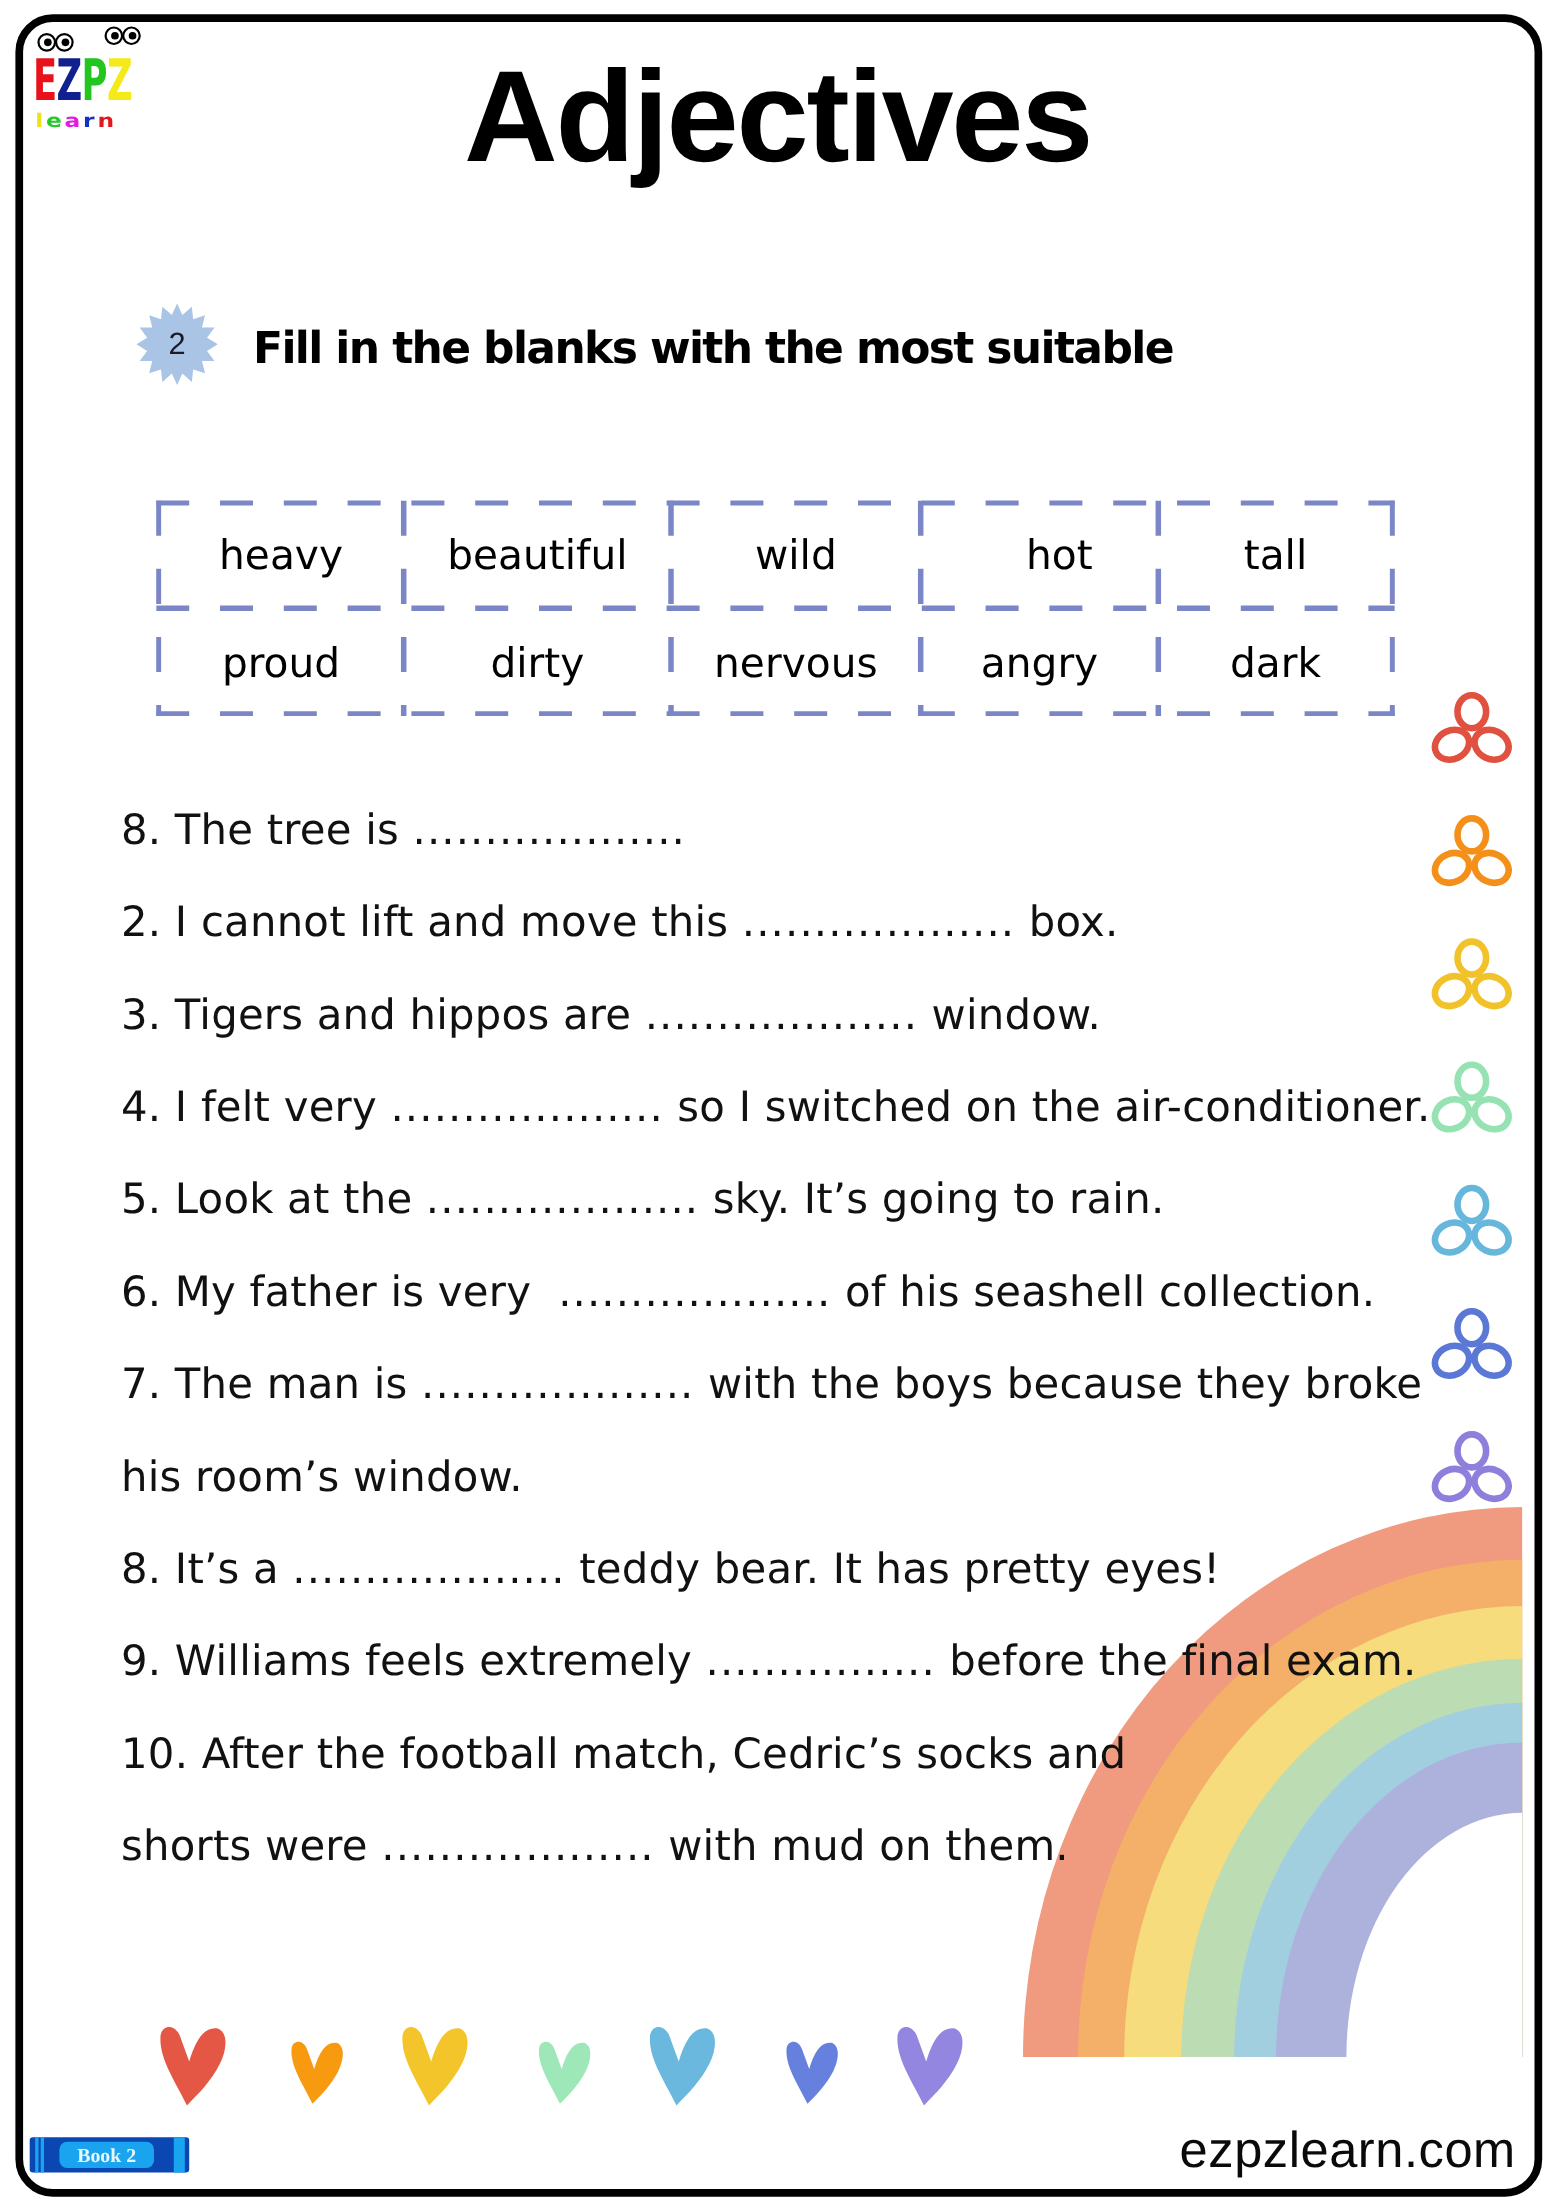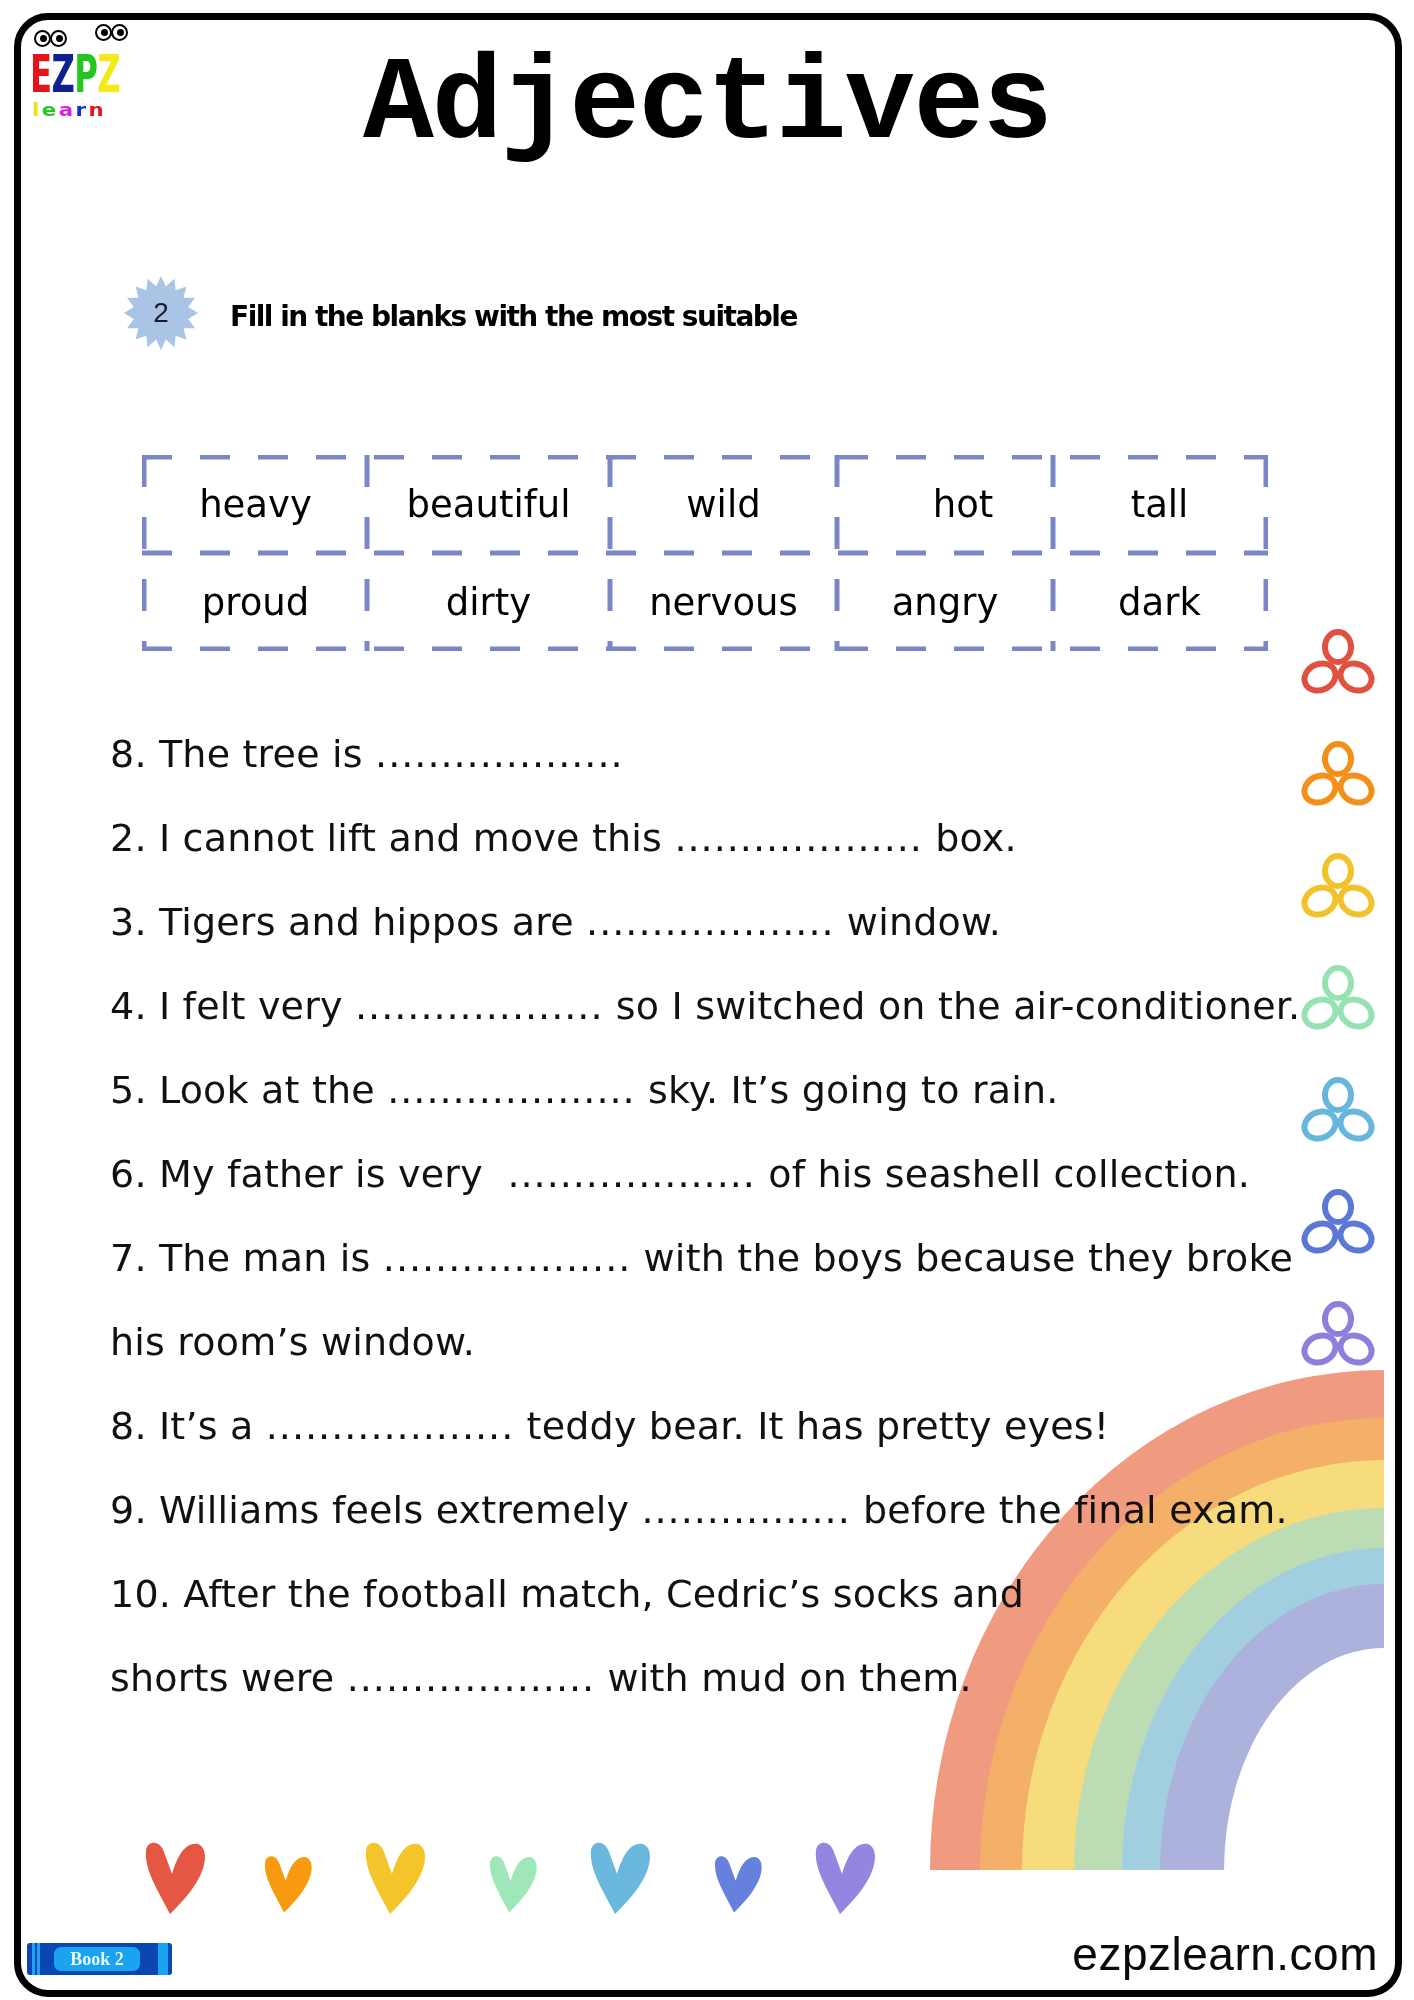--- a/index.html
+++ b/index.html
@@ -12,30 +12,30 @@
   .logo-letters { position:absolute; left:4px; top:30px; display:flex; gap:1px;
          font-family:"DejaVu Sans", sans-serif; font-weight:bold; font-size:52px; line-height:52px;
          transform:scaleX(0.62); transform-origin:left top; letter-spacing:-2px; }
   .logo-learn { position:absolute; left:6px; top:84px; display:flex;
          font-family:"DejaVu Sans", sans-serif; font-weight:bold; font-size:17px; line-height:17px;
          letter-spacing:2px; transform:scaleX(1.25); transform-origin:left top; }
   .eye { position:absolute; width:13px; height:13px; border:2.5px solid #000; border-radius:50%; background:#fff; }
   .eye::after { content:""; position:absolute; left:4px; top:3px; width:7px; height:7px; border-radius:50%; background:#000; }
 
   .title { position:absolute; left:0; right:0; top:36px; text-align:center;
-         font-family:Liberation Mono, monospace; font-weight:bold; font-size:118px; line-height:140px;
+         font-family:Liberation Sans, sans-serif; font-weight:bold; font-size:118px; line-height:140px;
          letter-spacing:-2px; color:#000; }
 
   .badge { position:absolute; left:124px; top:276px; width:74px; height:74px; }
   .badge svg { position:absolute; left:0; top:0; }
   .badge-num { position:absolute; left:0; top:0; width:74px; height:74px; text-align:center;
          line-height:74px; font-size:28px; color:#1a1a2a; font-family:"Liberation Sans", sans-serif; }
 
   .instruction { position:absolute; left:230px; top:282px; width:900px;
-         font-family:"DejaVu Sans", sans-serif; font-weight:bold; font-size:28px; line-height:70px;
+         font-family:"DejaVu Sans", sans-serif; font-weight:bold; font-size:40px; line-height:70px;
          letter-spacing:-1.5px; color:#000; }
 
   .word-bank { position:absolute; left:142px; top:455px; width:1126px; height:196px; }
   .word-bank svg { position:absolute; left:0; top:0; }
   .wb-cell { position:absolute; height:98px; display:flex; align-items:center; justify-content:center;
          font-size:37px; color:#000; font-family:"DejaVu Sans", sans-serif; }
 
   .sentences { position:absolute; left:110px; top:718px; width:1210px; }
   .sentence { height:84px; line-height:72px; font-size:38px; white-space:nowrap;
          font-family:"DejaVu Sans", sans-serif; letter-spacing:0.2px; color:#111; }

